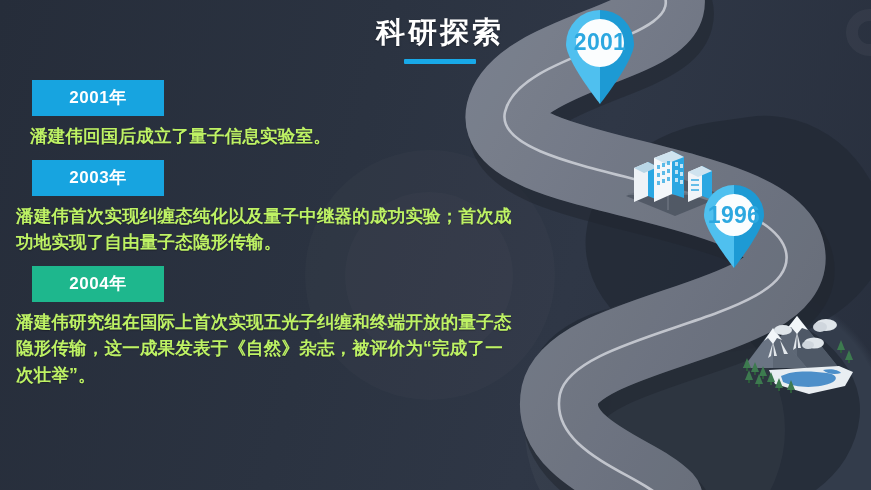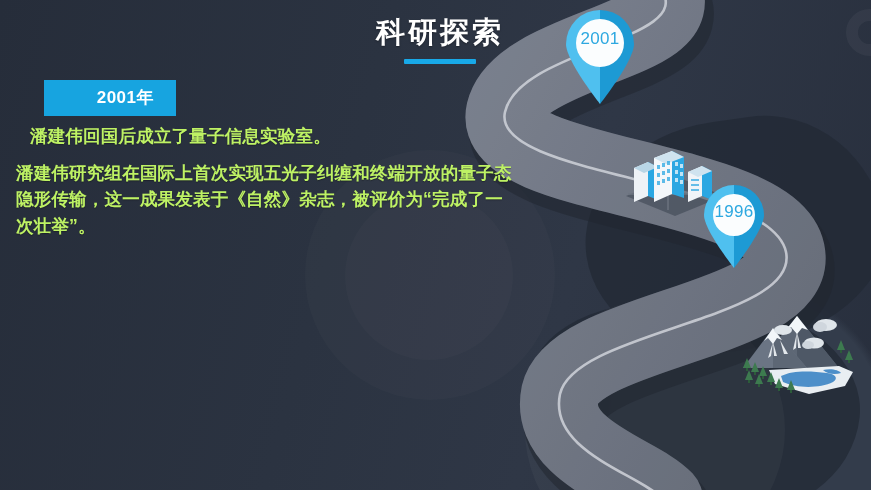--- a/index.html
+++ b/index.html
@@ -70,42 +70,42 @@
   .title-underline{
     margin:9px auto 0;width:72px;height:5px;background:#18a9e8;border-radius:1px;
   }
   
   .entries{position:absolute;left:0;top:80px;width:540px;z-index:9;}
   .entry{margin-bottom:10px;}
   .badge{
     display:inline-block;
     min-width:132px;
     padding:6px 22px 7px;
-    text-align:right;
+    text-align:center;
     color:#ffffff;font-size:17px;font-weight:bold;letter-spacing:.5px;
-    margin-left:44px;
+    margin-left:32px;
     box-sizing:border-box;
   }
   .badge.blue{background:#17a4e0;}
   .badge.green{background:#1eb78d;}
   .entry-text{
     color:#bef264;font-size:17.5px;font-weight:bold;
     line-height:1.52;letter-spacing:.2px;
     margin:7px 0 0 16px;
     max-width:500px;
     text-shadow:0 1px 1px rgba(0,0,0,.3);
   }
   .entry:nth-child(1) .entry-text{margin-left:30px;}
   
   .pin{position:absolute;z-index:10;}
   .pin svg{display:block;}
   .pin-label{
     position:absolute;left:0;right:0;
     text-align:center;
-    font-size:17px;font-weight:normal;letter-spacing:.3px;
+    font-size:23px;font-weight:bold;letter-spacing:.3px;
   }
   .pin-2001{left:561px;top:9px;}
   .pin-2001 .pin-label{top:20px;color:#2da8e0;}
   .pin-2003{left:700px;top:185px;}
   .pin-2003 .pin-label{top:17px;color:#2da8e0;}
   .pin-2004{left:591px;top:345px;}
   .pin-2004 .pin-label{top:17px;color:#15b487;}
   
   .city{position:absolute;left:620px;top:140px;z-index:7;}
   .mountain{position:absolute;left:735px;top:310px;z-index:7;}
@@ -247,22 +247,27 @@
     <div class="title-underline"></div>
   </div>
 
   <div class="entries">
 
     <div class="entry">
       <div class="badge blue">2001年</div>
       <div class="entry-text">潘建伟回国后成立了量子信息实验室。</div>
     </div>
 
-
     <div class="entry">
+      <div class="badge blue">2003年</div>
+      <div class="entry-text">潘建伟首次实现纠缠态纯化以及量子中继器的成功实验；首次成功地实现了自由量子态隐形传输。</div>
+    </div>
+
+    <div class="entry">
+      <div class="badge green">2004年</div>
       <div class="entry-text">潘建伟研究组在国际上首次实现五光子纠缠和终端开放的量子态隐形传输，这一成果发表于《自然》杂志，被评价为“完成了一次壮举”。</div>
     </div>
 
   </div>
 
   <div class="pin pin-2001">
     <svg width="78" height="96" viewBox="0 0 78 96">
       <path d="M39 95 C39 95 5 52 5 35 A34 34 0 0 1 39 1 Z" fill="#4fc0ef"></path>
       <path d="M39 95 C39 95 73 52 73 35 A34 34 0 0 0 39 1 Z" fill="#1d9ad4"></path>
       <circle cx="39" cy="34" r="24" fill="#fbfdfe"></circle>

